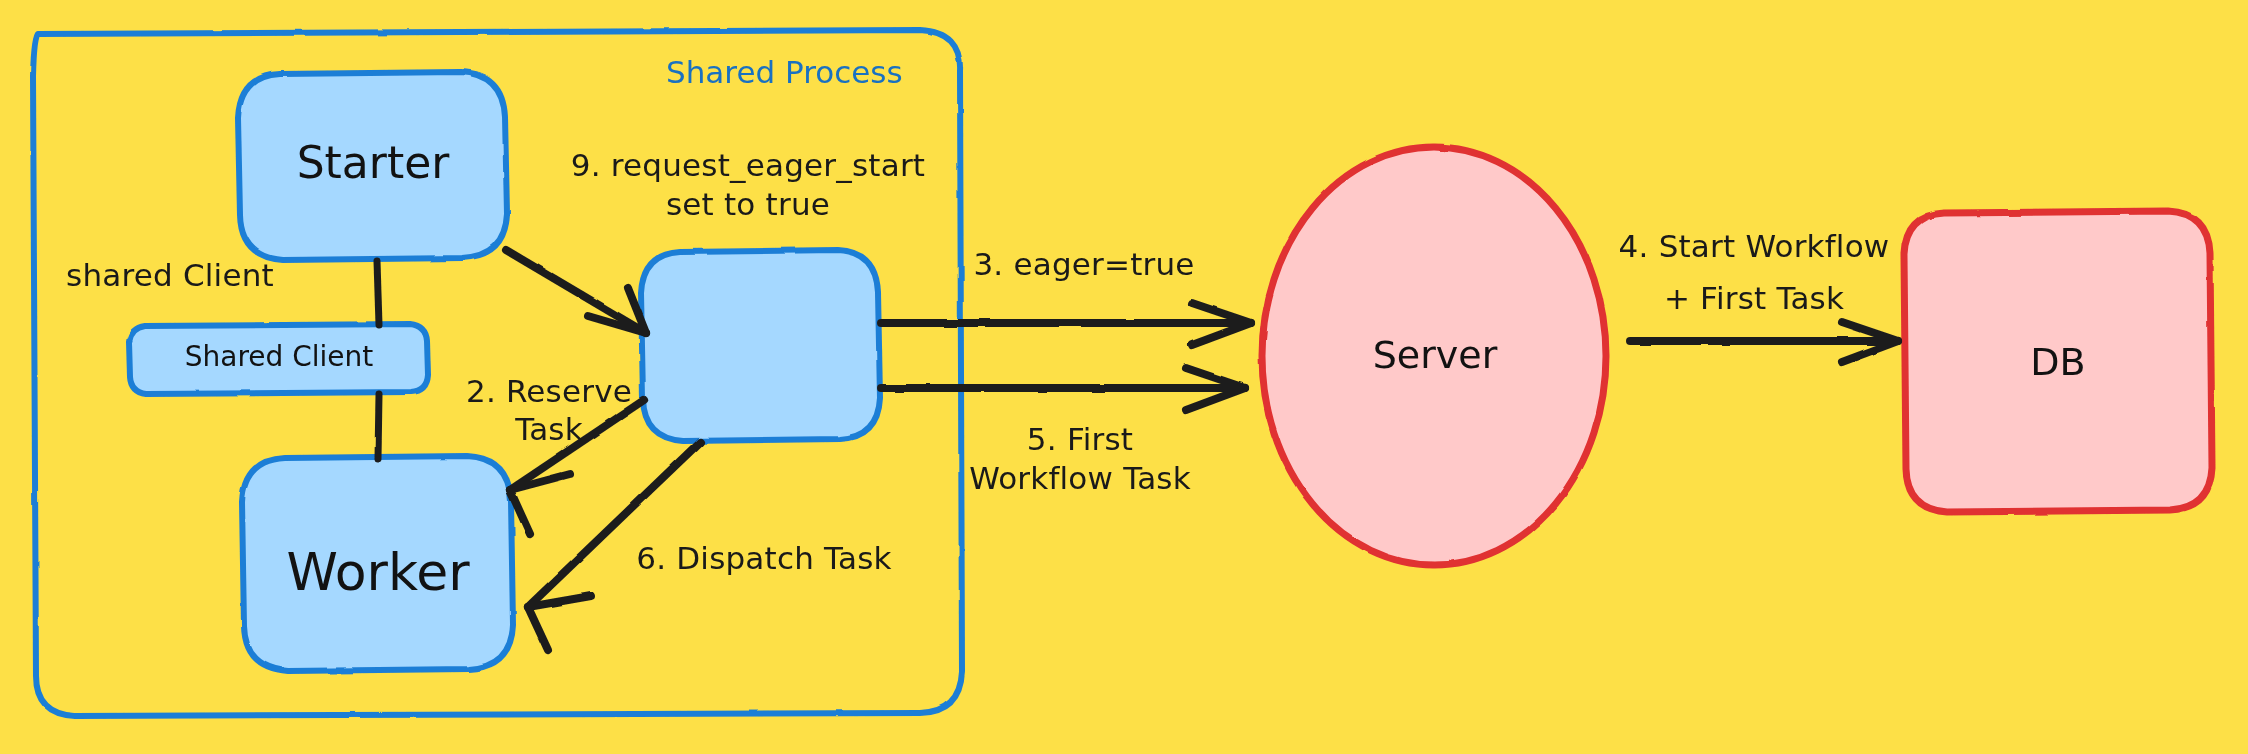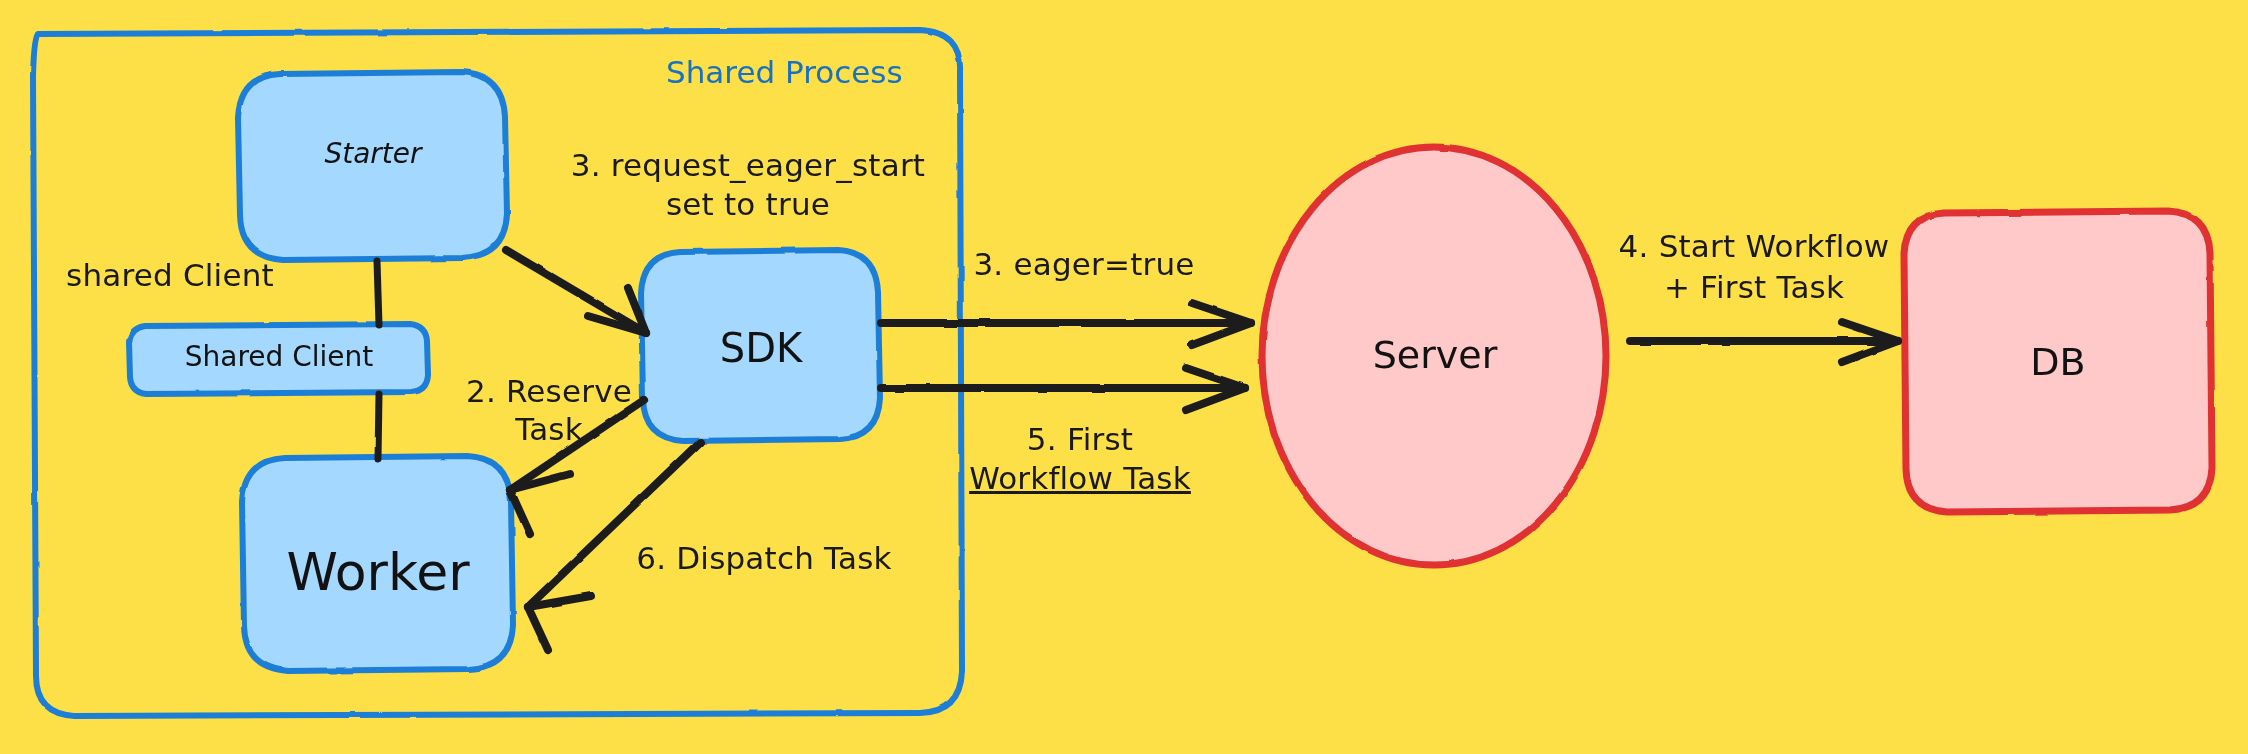--- a/index.html
+++ b/index.html
@@ -91,43 +91,42 @@
       <g>
         <path d="M 1630 341 L 1898 341" stroke-width="8"></path>
         <path d="M 1898 341 L 1842 322" stroke-width="8"></path>
         <path d="M 1898 341 L 1842 362" stroke-width="8"></path>
       </g>
     </g>
   </svg>
 
   <div class="grouplbl" style="left:666px;top:54px;">Shared Process</div>
 
-  <div class="nodelbl" style="left:238px;top:137px;width:270px;font-size:28px;font-style:italic;">Starter</div>
+  <div class="nodelbl" style="left:238px;top:137px;width:270px;font-size:44px;">Starter</div>
 
   <div class="nodelbl" style="left:129px;top:340px;width:300px;font-size:28px;">Shared Client</div>
 
   <div class="nodelbl" style="left:242px;top:542px;width:272px;font-size:52px;">Worker</div>
 
-  <div class="nodelbl" style="left:641px;top:325px;width:240px;font-size:40px;">SDK</div>
 
   <div class="nodelbl" style="left:1904px;top:340px;width:308px;font-size:38px;">DB</div>
 
   <div class="nodelbl" style="left:1304px;top:333px;width:262px;font-size:38px;">Server</div>
 
   <div class="lbl" style="left:34px;top:257px;width:272px;">shared Client</div>
 
-  <div class="lbl" style="left:538px;top:147px;width:420px;">3. request_eager_start</div>
+  <div class="lbl" style="left:538px;top:147px;width:420px;">9. request_eager_start</div>
   <div class="lbl" style="left:538px;top:186px;width:420px;">set to true</div>
 
   <div class="lbl" style="left:434px;top:373px;width:230px;">2. Reserve</div>
   <div class="lbl" style="left:434px;top:411px;width:230px;">Task</div>
 
   <div class="lbl" style="left:944px;top:246px;width:280px;">3. eager=true</div>
 
   <div class="lbl" style="left:940px;top:421px;width:280px;">5. First</div>
-  <div class="lbl" style="left:930px;top:460px;width:300px;text-decoration:underline;">Workflow Task</div>
+  <div class="lbl" style="left:930px;top:460px;width:300px;">Workflow Task</div>
 
   <div class="lbl" style="left:614px;top:540px;width:300px;">6. Dispatch Task</div>
 
   <div class="lbl" style="left:1594px;top:228px;width:320px;">4. Start Workflow</div>
-  <div class="lbl" style="left:1594px;top:269px;width:320px;">+ First Task</div>
+  <div class="lbl" style="left:1594px;top:280px;width:320px;">+ First Task</div>
 
 </div>
 
 </body></html>

